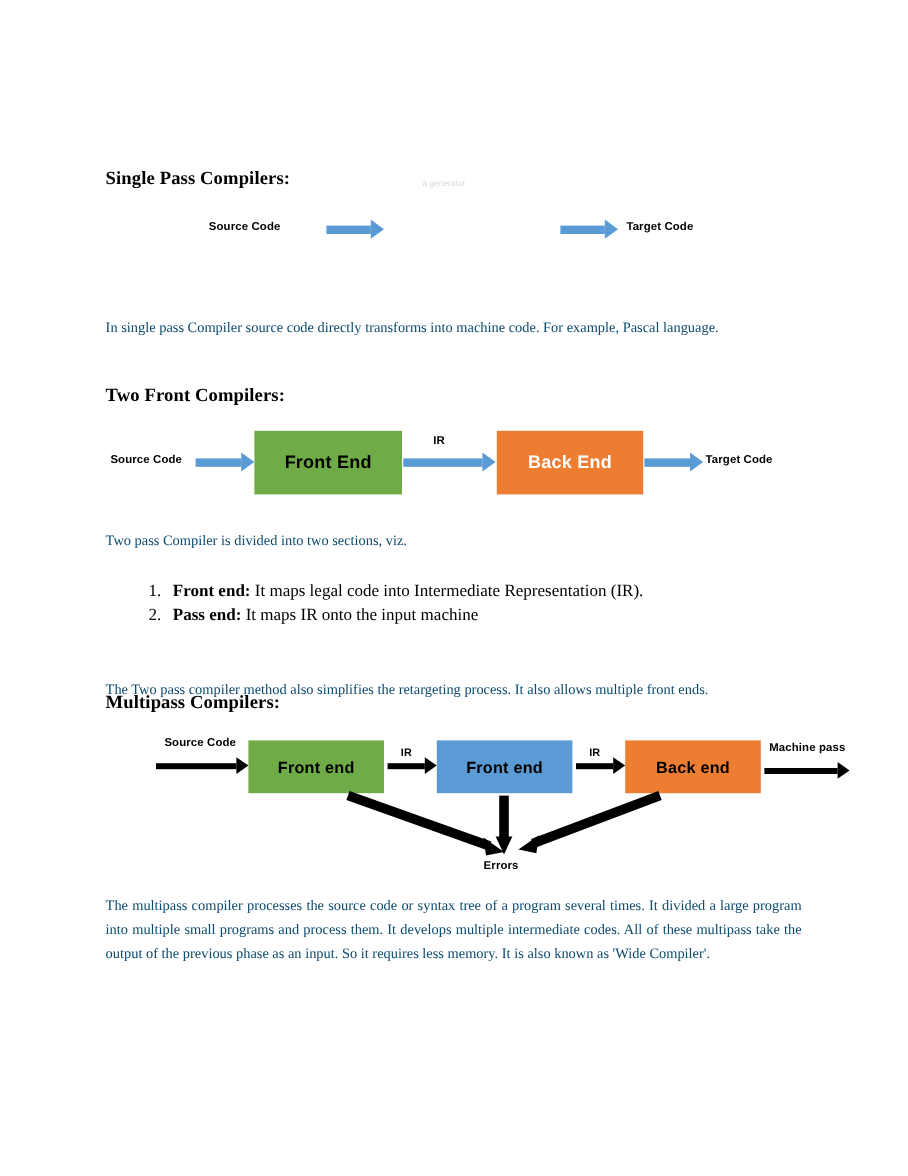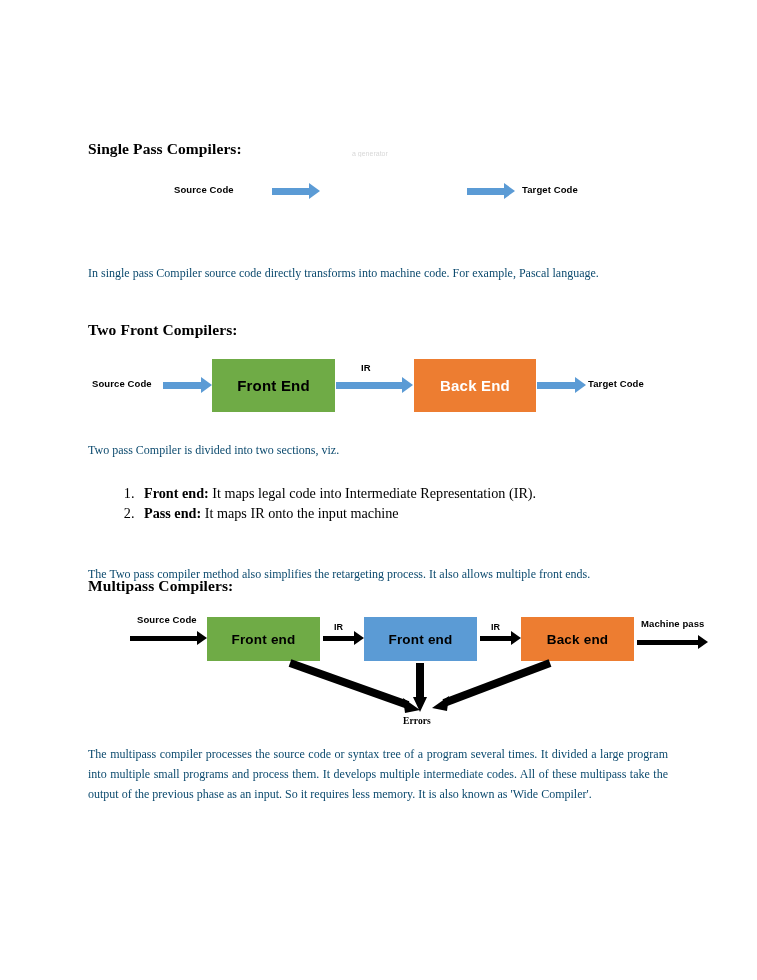--- a/index.html
+++ b/index.html
@@ -244,18 +244,18 @@
         <path d="M 420 663 L 420 700" stroke="#000" stroke-width="8" fill="none"></path>
         <path d="M 420 712 L 413 697 L 427 697 Z" fill="#000"></path>
       </g>
 
       <g>
         <path d="M 550 663 L 444 703" stroke="#000" stroke-width="8" fill="none"></path>
         <path d="M 432 708 L 449 696 L 447 711 Z" fill="#000"></path>
       </g>
     </svg>
 
-    <div class="dlabel" style="left:403px; top:716px;font-family:Liberation Serif, serif;">Errors</div>
+    <div class="dlabel" style="left:403px; top:716px;">Errors</div>
   </div>
 
   <div class="para" style="left:88px; top:744px; width:580px;">The multipass compiler processes the source code or syntax tree of a program several times. It divided a large program into multiple small programs and process them. It develops multiple intermediate codes. All of these multipass take the output of the previous phase as an input. So it requires less memory. It is also known as 'Wide Compiler'.</div>
 
 </div>
 
 </body></html>

